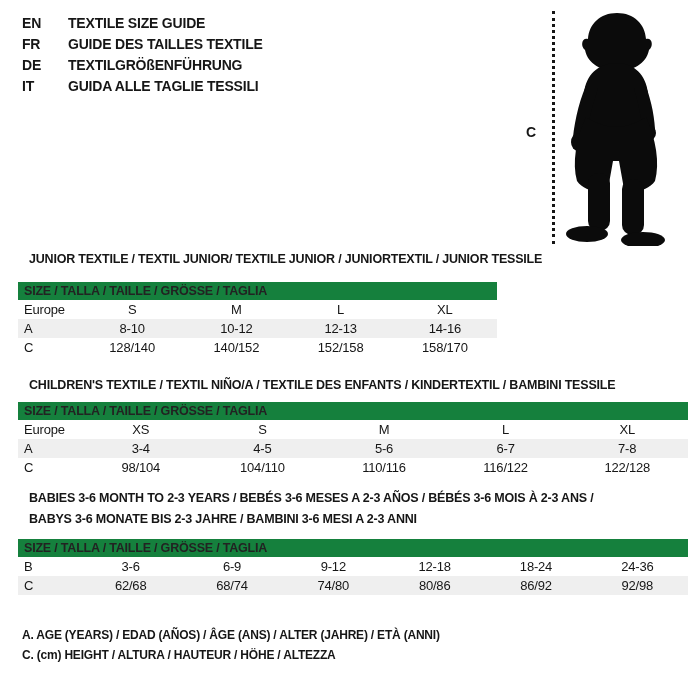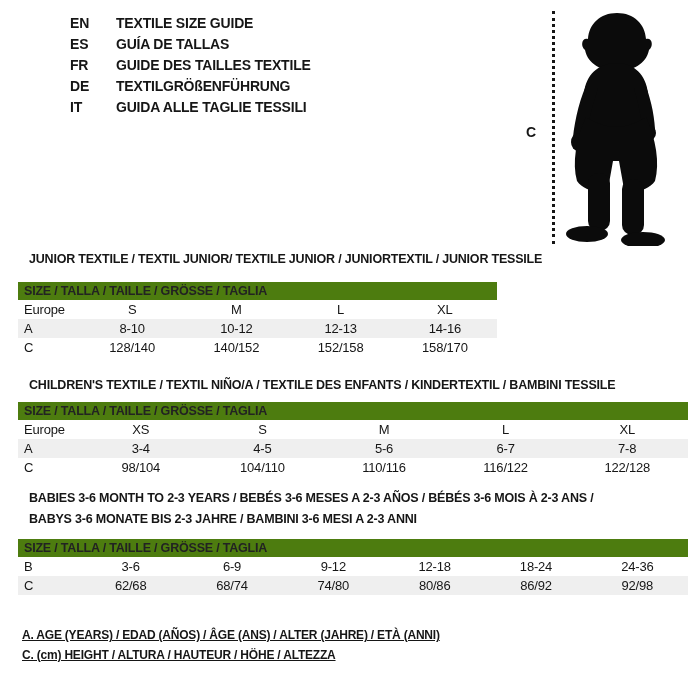--- a/index.html
+++ b/index.html
@@ -4,53 +4,49 @@
 <style>
   html,body{margin:0;padding:0;}
   body{
     width:700px;height:700px;position:relative;background:#ffffff;
     font-family:"Liberation Sans","DejaVu Sans",sans-serif;
     color:#161616;overflow:hidden;letter-spacing:-0.2px;
   }
   
   .lang-list{position:absolute;left:22px;top:13px;}
   .lang-row{display:grid;grid-template-columns:46px auto;line-height:21px;}
-  .lang-code,.lang-label{font-weight:700;font-size:14px;white-space:nowrap;margin-left:48px;}
+  .lang-code,.lang-label{font-weight:700;font-size:14px;white-space:nowrap;}
   
   .figure{position:absolute;left:518px;top:8px;width:175px;height:242px;}
   .dotline{position:absolute;left:34px;top:3px;height:233px;width:0;border-left:3px dotted #151515;}
   .c-label{position:absolute;left:8px;top:116px;font-weight:700;font-size:14px;}
   .figure svg{position:absolute;left:46px;top:2px;}
   
   .sec-title{position:absolute;left:29px;font-weight:700;font-size:12.5px;line-height:21px;white-space:nowrap;}
   
   .table{position:absolute;left:18px;}
-  .bar{height:18px;line-height:18px;background:#4d7c0f;font-weight:700;font-size:12.5px;padding-left:6px;color:#222;}
+  .bar{height:18px;line-height:18px;background:#15803d;font-weight:700;font-size:12.5px;padding-left:6px;color:#222;}
   .trow{display:grid;height:19px;align-items:center;font-size:13px;font-weight:400;}
   .cols4{grid-template-columns:62px repeat(4,1fr);}
   .cols5{grid-template-columns:62px repeat(5,1fr);}
   .cols6{grid-template-columns:62px repeat(6,1fr);}
   .trow .lbl{padding-left:6px;text-align:left;}
   .trow .val{text-align:center;}
   .stripe{background:#efefef;}
   
-  .notes{position:absolute;left:22px;top:625px;text-decoration:underline;}
+  .notes{position:absolute;left:22px;top:625px;}
   .note-line{font-weight:700;font-size:12px;line-height:20px;white-space:nowrap;}
 </style>
 </head>
 <body>
 
 <div class="lang-list">
   <div class="lang-row">
     <span class="lang-code">EN</span>
     <span class="lang-label">TEXTILE SIZE GUIDE</span>
-  </div>
-  <div class="lang-row">
-    <span class="lang-code">ES</span>
-    <span class="lang-label">GUÍA DE TALLAS</span>
   </div>
   <div class="lang-row">
     <span class="lang-code">FR</span>
     <span class="lang-label">GUIDE DES TAILLES TEXTILE</span>
   </div>
   <div class="lang-row">
     <span class="lang-code">DE</span>
     <span class="lang-label">TEXTILGRÖßENFÜHRUNG</span>
   </div>
   <div class="lang-row">

